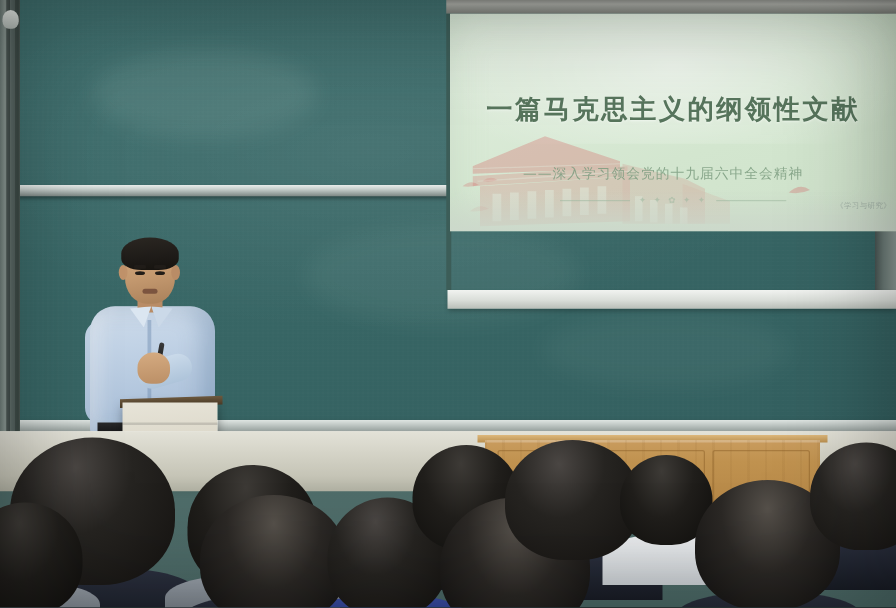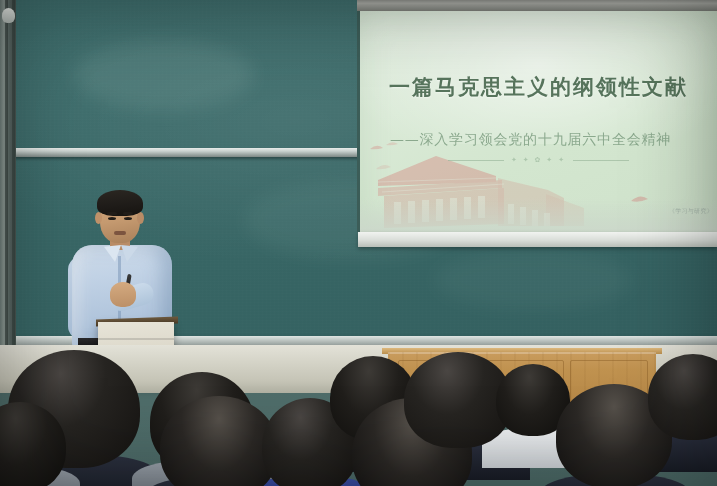--- a/index.html
+++ b/index.html
@@ -54,21 +54,21 @@
     background:linear-gradient(90deg,#475452 0%,#6b7a76 40%,#8c9a95 100%);
   }
 
   
   .screen-wrap{position:absolute;left:357px;top:0;width:360px;height:247px;}
   .screen-case{
     position:absolute;left:0;top:0;width:360px;height:11px;
     background:linear-gradient(180deg,#8f918c 0%,#a9aba5 30%,#7c7f79 100%);
   }
   .screen{
-    position:absolute;left:3px;top:11px;width:357px;height:221px;
+    position:absolute;left:3px;top:11px;width:357px;height:174px;
     background:linear-gradient(160deg,#e2efe0 0%,#dcebd9 25%,#d3e6cf 60%,#cfe2cb 100%);
     box-shadow:inset 0 0 30px rgba(160,185,160,.3);
     overflow:hidden;
   }
   .screen-left-edge{position:absolute;left:0;top:11px;width:4px;height:221px;background:#3c5d58;}
   .screen-bottombar{
     position:absolute;left:1px;top:232px;width:359px;height:15px;
     background:linear-gradient(180deg,#f1f3f0 0%,#d9ddd8 55%,#b9beb8 100%);
     box-shadow:0 2px 4px rgba(0,0,0,.3);
   }
@@ -80,21 +80,21 @@
     position:absolute;left:0;right:0;top:62px;text-align:center;
     font-family:"DejaVu Sans", sans-serif;
     font-size:21px;letter-spacing:2px;font-weight:600;
     color:#4c6b52;opacity:.92;
     text-shadow:0 1px 2px rgba(255,255,255,.6);
     white-space:nowrap;
   }
   .slide-sub{
     position:absolute;left:0;right:16px;top:120px;text-align:center;
     font-family:"DejaVu Sans", sans-serif;
-    font-size:14px;letter-spacing:.8px;color:#7a9b7e;opacity:.82;white-space:nowrap;
+    font-size:11px;letter-spacing:.8px;color:#7a9b7e;opacity:.82;white-space:nowrap;
   }
   .slide-orn{position:absolute;left:0;right:0;top:145px;display:flex;align-items:center;justify-content:center;gap:7px;opacity:.55;}
   .orn-line{width:56px;height:1px;background:#8fae92;}
   .orn-dots{font-size:7px;color:#8fae92;letter-spacing:2px;}
 
   
   .gate{position:absolute;left:18px;bottom:0;width:230px;height:86px;opacity:.34;}
   .gate svg{display:block;width:100%;height:100%;}
   .birds{position:absolute;left:6px;top:128px;width:70px;height:46px;opacity:.45;}
   .birds svg{width:100%;height:100%;}

